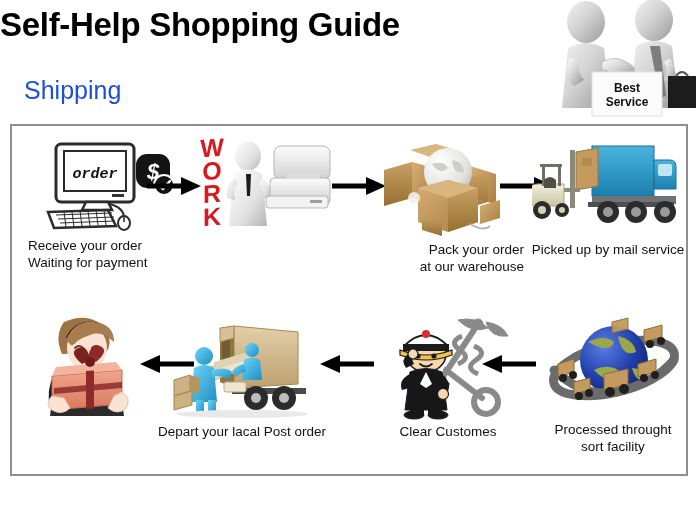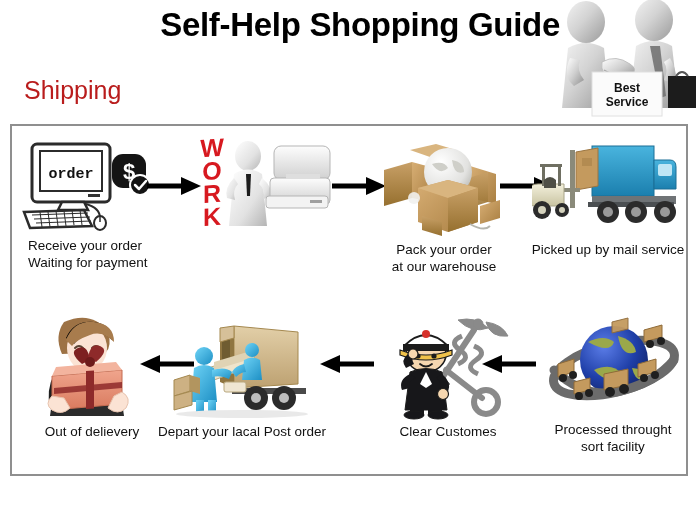--- a/index.html
+++ b/index.html
@@ -10,28 +10,28 @@
     font-family:"Liberation Sans","DejaVu Sans",sans-serif;
     color:#111;
     overflow:hidden;
     position:relative;
   }
   .page{position:relative;width:700px;height:507px;}
 
   
   .title{
     position:absolute;left:0;top:6px;width:560px;
-    text-align:right;
+    text-align:left;
     font-size:33px;font-weight:bold;letter-spacing:-0.3px;
     color:#000;
     white-space:nowrap;
   }
   .subtitle{
     position:absolute;left:24px;top:76px;
-    font-size:25px;font-weight:normal;color:#b91c1c;
+    font-size:25px;font-weight:normal;color:#1d4ed8;
   }
   .logo{position:absolute;left:546px;top:0px;width:152px;height:120px;}
 
   
   .panel{
     position:absolute;left:10px;top:124px;
     width:678px;height:352px;
     border:2px solid #8f8f8f;
     background:#fff;
     box-sizing:border-box;
@@ -96,21 +96,21 @@
       <text x="81" y="106" font-family="Liberation Sans, sans-serif" font-size="12" font-weight="bold" fill="#111" text-anchor="middle">Service</text>
 
       <rect x="122" y="76" width="28" height="32" fill="#1c1c1c"></rect>
       <path d="M130 76 q6 -8 12 0" fill="none" stroke="#555" stroke-width="2"></path>
     </svg>
   </div>
 
   <div class="panel">
 
     <div class="step r1" style="left:8px;width:160px;height:170px;">
-      <div class="art" style="left:0;top:14px;">
+      <div class="art" style="left:24px;top:14px;font-style:italic;">
         <svg width="130" height="95" viewBox="0 0 130 95">
 
           <rect x="12" y="4" width="78" height="58" rx="5" fill="#fff" stroke="#2b2b2b" stroke-width="3"></rect>
           <rect x="20" y="11" width="62" height="40" fill="#fff" stroke="#2b2b2b" stroke-width="2"></rect>
           <text x="51" y="38" font-family="Liberation Mono, monospace" font-size="15" font-weight="bold" fill="#111" text-anchor="middle">order</text>
           <rect x="68" y="54" width="12" height="3" fill="#333"></rect>
 
           <path d="M42 62 h22 l4 8 h-30 z" fill="#fff" stroke="#2b2b2b" stroke-width="2.5"></path>
 
           <path d="M4 72 L64 70 L72 86 L10 88 z" fill="#fff" stroke="#2b2b2b" stroke-width="2.5"></path>
@@ -226,21 +226,21 @@
           <path d="M74 44 l30 8 l-30 10 l-30 -10 z" fill="#d9b57f"></path>
           <path d="M74 62 l30 -10 l0 34 l-30 10 z" fill="url(#gbox2)"></path>
 
           <path d="M48 80 l20 6 l0 14 l-20 -6 z" fill="url(#gbox2)"></path>
           <path d="M106 70 l20 -6 l0 18 l-20 6 z" fill="url(#gbox)"></path>
 
           <path d="M96 88 q14 8 20 2" fill="none" stroke="#b6b6ae" stroke-width="2"></path>
           <circle cx="40" cy="62" r="6" fill="#f1f1ee" opacity="0.9"></circle>
         </svg>
       </div>
-      <div class="cap center" style="left:0;top:116px;width:160px;">Pack your order
+      <div class="cap center" style="left:0;top:116px;width:160px;text-align:right;">Pack your order
 at our warehouse</div>
     </div>
 
     <div class="arrow" style="left:486px;top:48px;">
       <svg width="58" height="24" viewBox="0 0 58 24">
         <path d="M2 12 H38" stroke="#000" stroke-width="5"></path>
         <path d="M36 3 L56 12 L36 21 z" fill="#000"></path>
       </svg>
     </div>
 
@@ -499,17 +499,16 @@
           <path d="M24 78 l68 -6 l0 6 l-68 6 z" fill="#8e2a2a" opacity="0.85"></path>
 
           <path d="M52 54 q-14 -12 -4 -16 q10 -4 12 12 z" fill="#7d2020"></path>
           <path d="M66 52 q14 -12 4 -16 q-10 -4 -12 12 z" fill="#8e2a2a"></path>
           <circle cx="60" cy="52" r="5" fill="#6d1b1b"></circle>
 
           <path d="M22 86 q-8 8 0 14 q10 6 18 -2 l-6 -10 z" fill="#fbe3d4" stroke="#e7c3ae" stroke-width="1"></path>
           <path d="M92 82 q10 6 4 16 q-8 8 -18 0 l6 -12 z" fill="#fbe3d4" stroke="#e7c3ae" stroke-width="1"></path>
         </svg>
       </div>
-      <div class="cap center" style="left:-6px;top:122px;width:164px;">Out of delievery</div>
     </div>
 
   </div>
 </div>
 
 </body></html>

